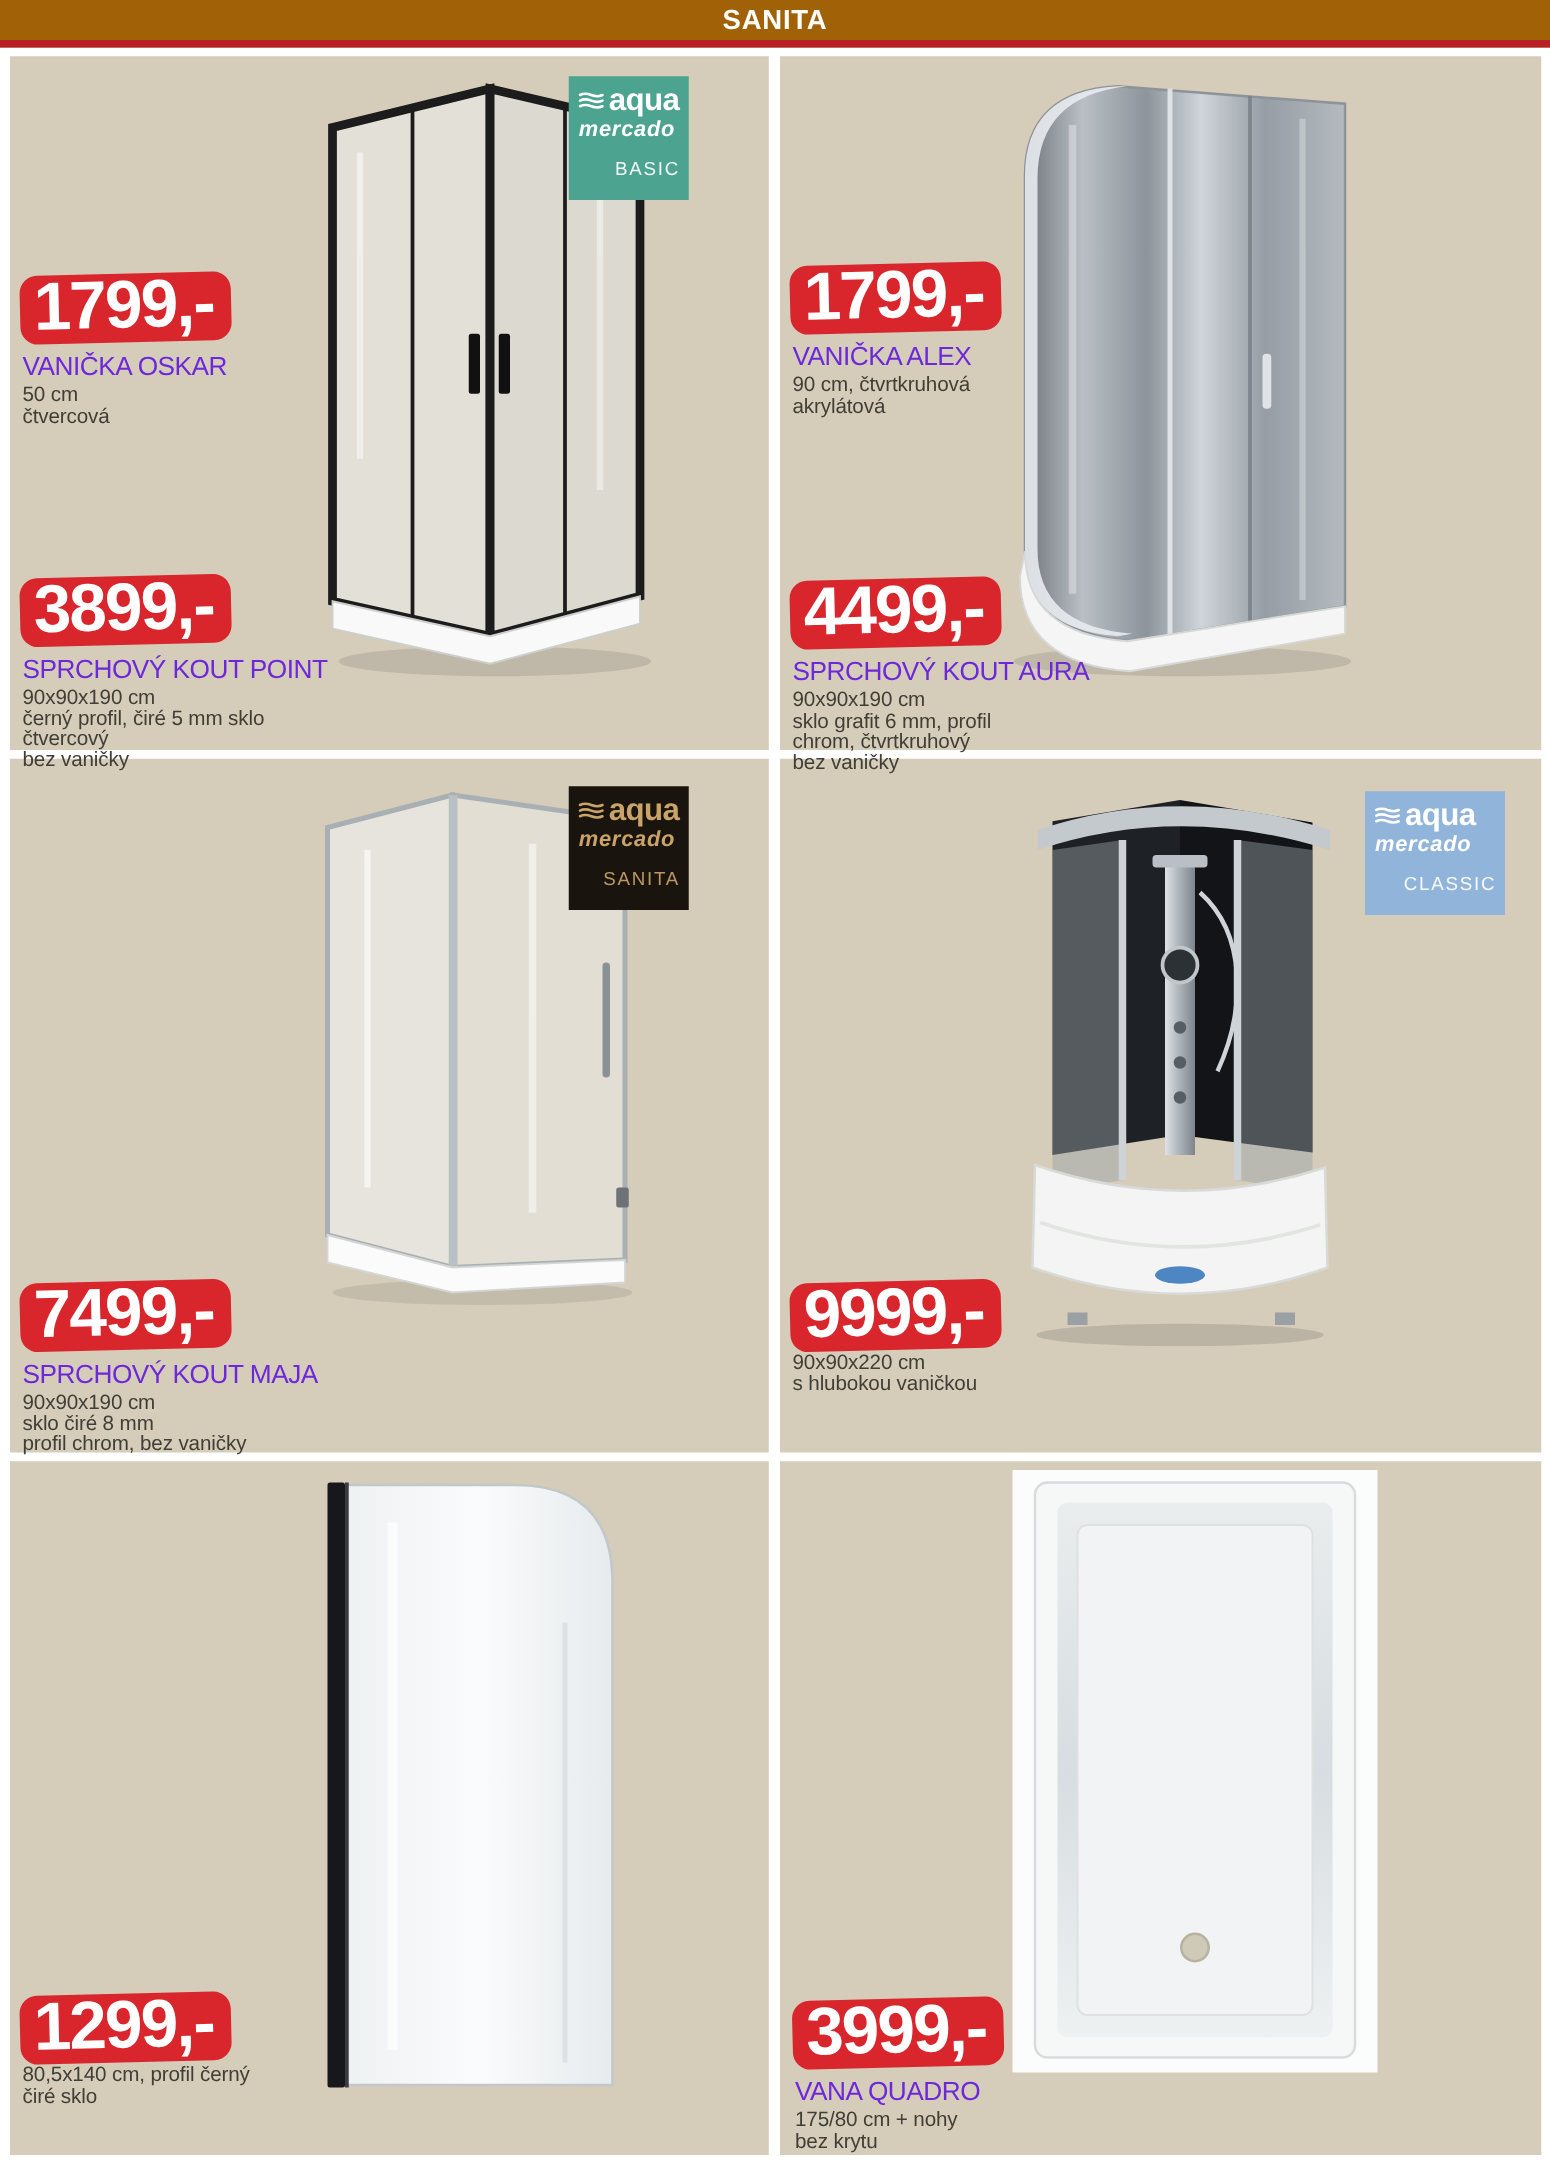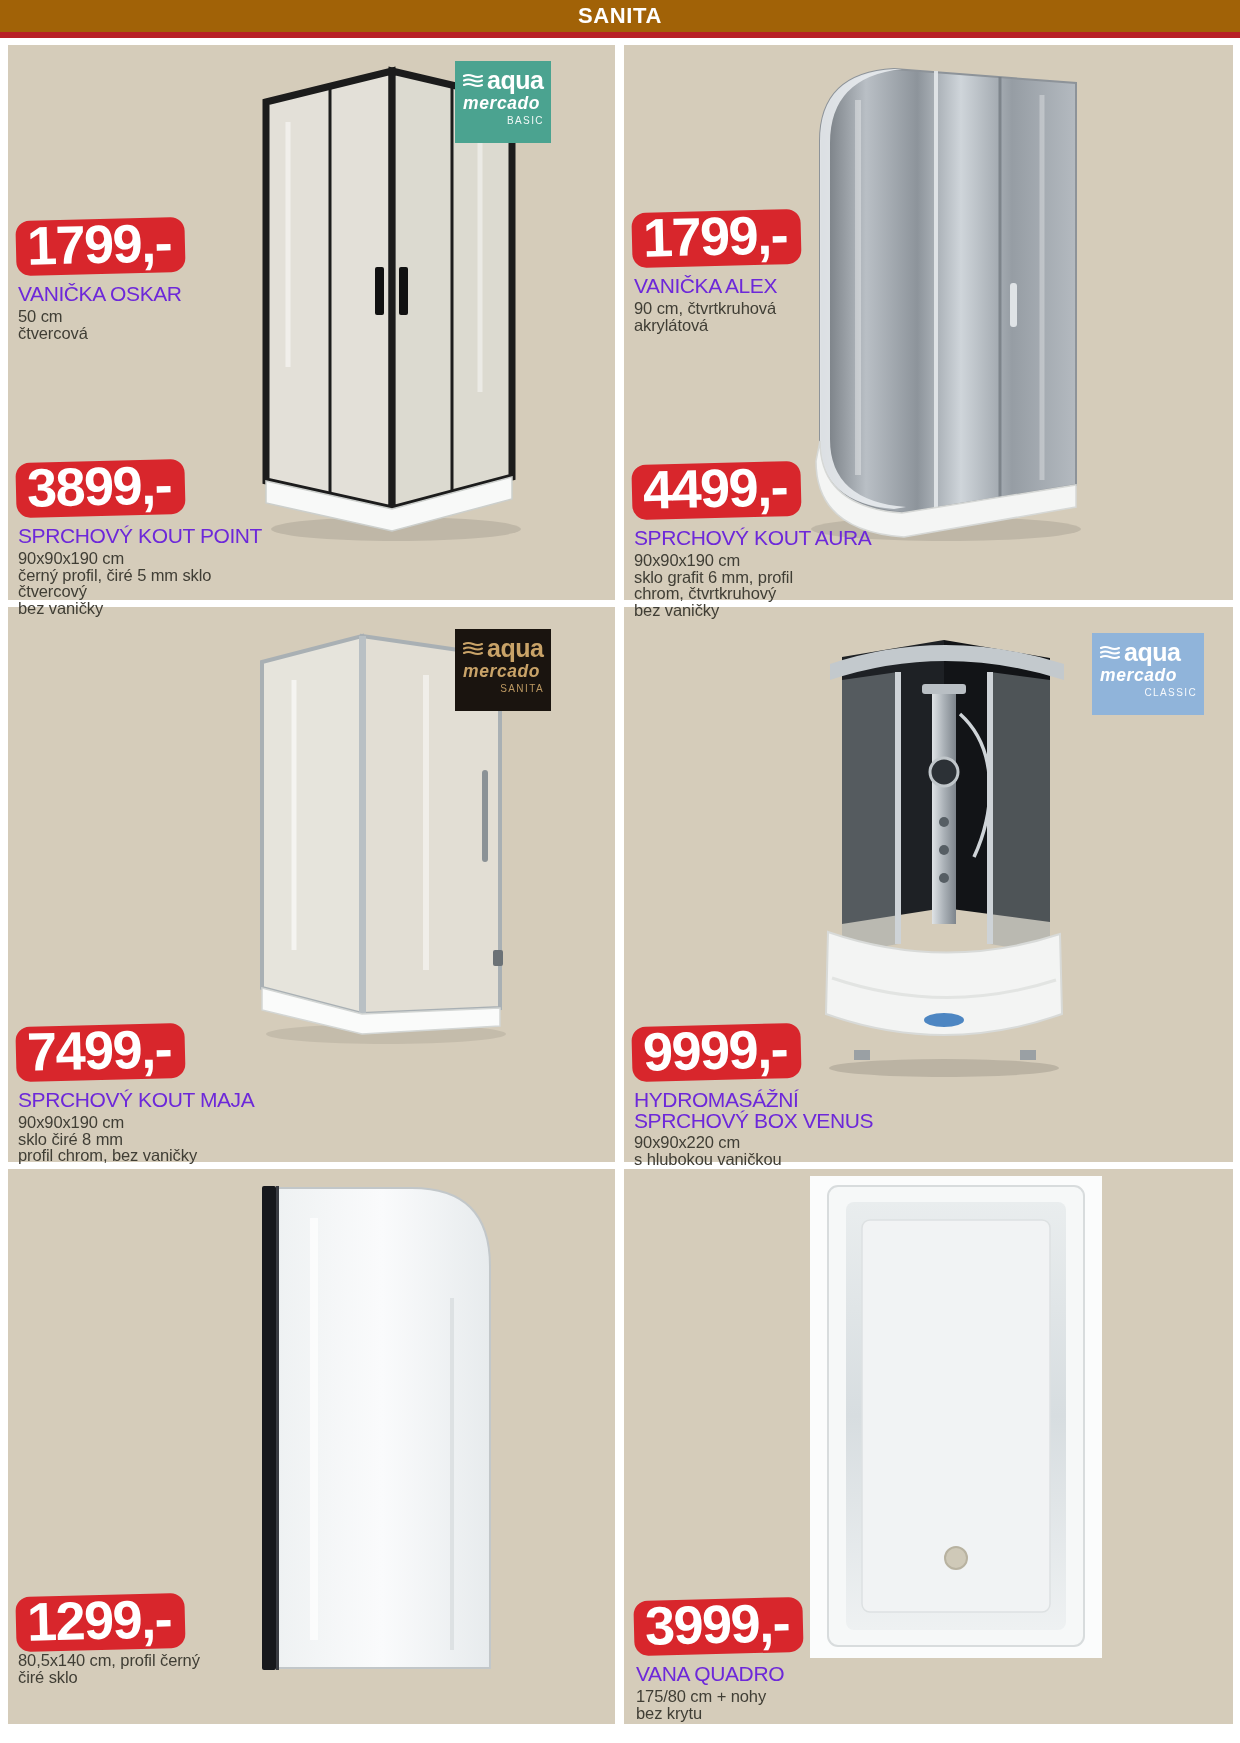--- a/index.html
+++ b/index.html
@@ -62,21 +62,21 @@
   .c5 .pname { max-width: 240px; }
   .c6 .b1 { top: 432px; left: 10px; }
   
   .brand { position: absolute; z-index: 5; width: 96px; padding: 7px 7px 17px 7px; line-height: 1; }
   .brand-basic   { background: #4ba390; color: #ffffff; left: 447px; top: 16px; }
   .brand-premium { background: #1a140f; color: #c9a368; left: 447px; top: 22px; }
   .brand-classic { background: #90b4da; color: #ffffff; left: 468px; top: 26px; width: 112px; }
   .brand .r1 { display: flex; align-items: center; font-weight: bold; font-size: 25px; letter-spacing: -0.5px; }
   .brand .r1 .waves { display: inline-flex; margin-right: 3px; }
   .brand .r2 { font-style: italic; font-weight: bold; font-size: 17.5px; letter-spacing: 0.6px; margin: 2px 0 0 1px; }
-  .brand .tier { font-size: 10px; text-align: right; letter-spacing: 1.4px; margin-top: 3px; opacity: 0.92; }
+  .brand .tier { font-size: 15px; text-align: right; letter-spacing: 1.4px; margin-top: 15px; opacity: 0.92; }
   
   .photo { position: absolute; z-index: 1; }
   .c1 .photo { left: 238px; top: 12px; }
   .c2 .photo { left: 160px; top: 10px; }
   .c3 .photo { left: 238px; top: 13px; }
   .c4 .photo { left: 168px; top: 15px; }
   .c5 .photo { left: 244px; top: 9px; }
   .c6 .photo { left: 182px; top: 7px; }
 </style>
 </head>
@@ -252,21 +252,20 @@
               <path d="M2 12 Q6 10 11 12 T20 12"></path>
           </svg>
         </span>
         <span>aqua</span>
       </div>
       <div class="r2">mercado</div>
       <div class="tier">CLASSIC</div>
     </div>
     <div class="block b1">
       <div class="price">9999,-</div>
-      <h3 class="pname">HYDROMASÁŽNÍ SPRCHOVÝ BOX VENUS</h3>
       <p class="spec">90x90x220 cm</p>
       <p class="spec">s hlubokou vaničkou</p>
     </div>
   </section>
 
   <section class="cell c5">
     <div class="photo">
       <svg width="252" height="500" viewBox="0 0 252 500">
         <defs>
           <linearGradient id="gNat" x1="0" y1="0" x2="1" y2="0">

